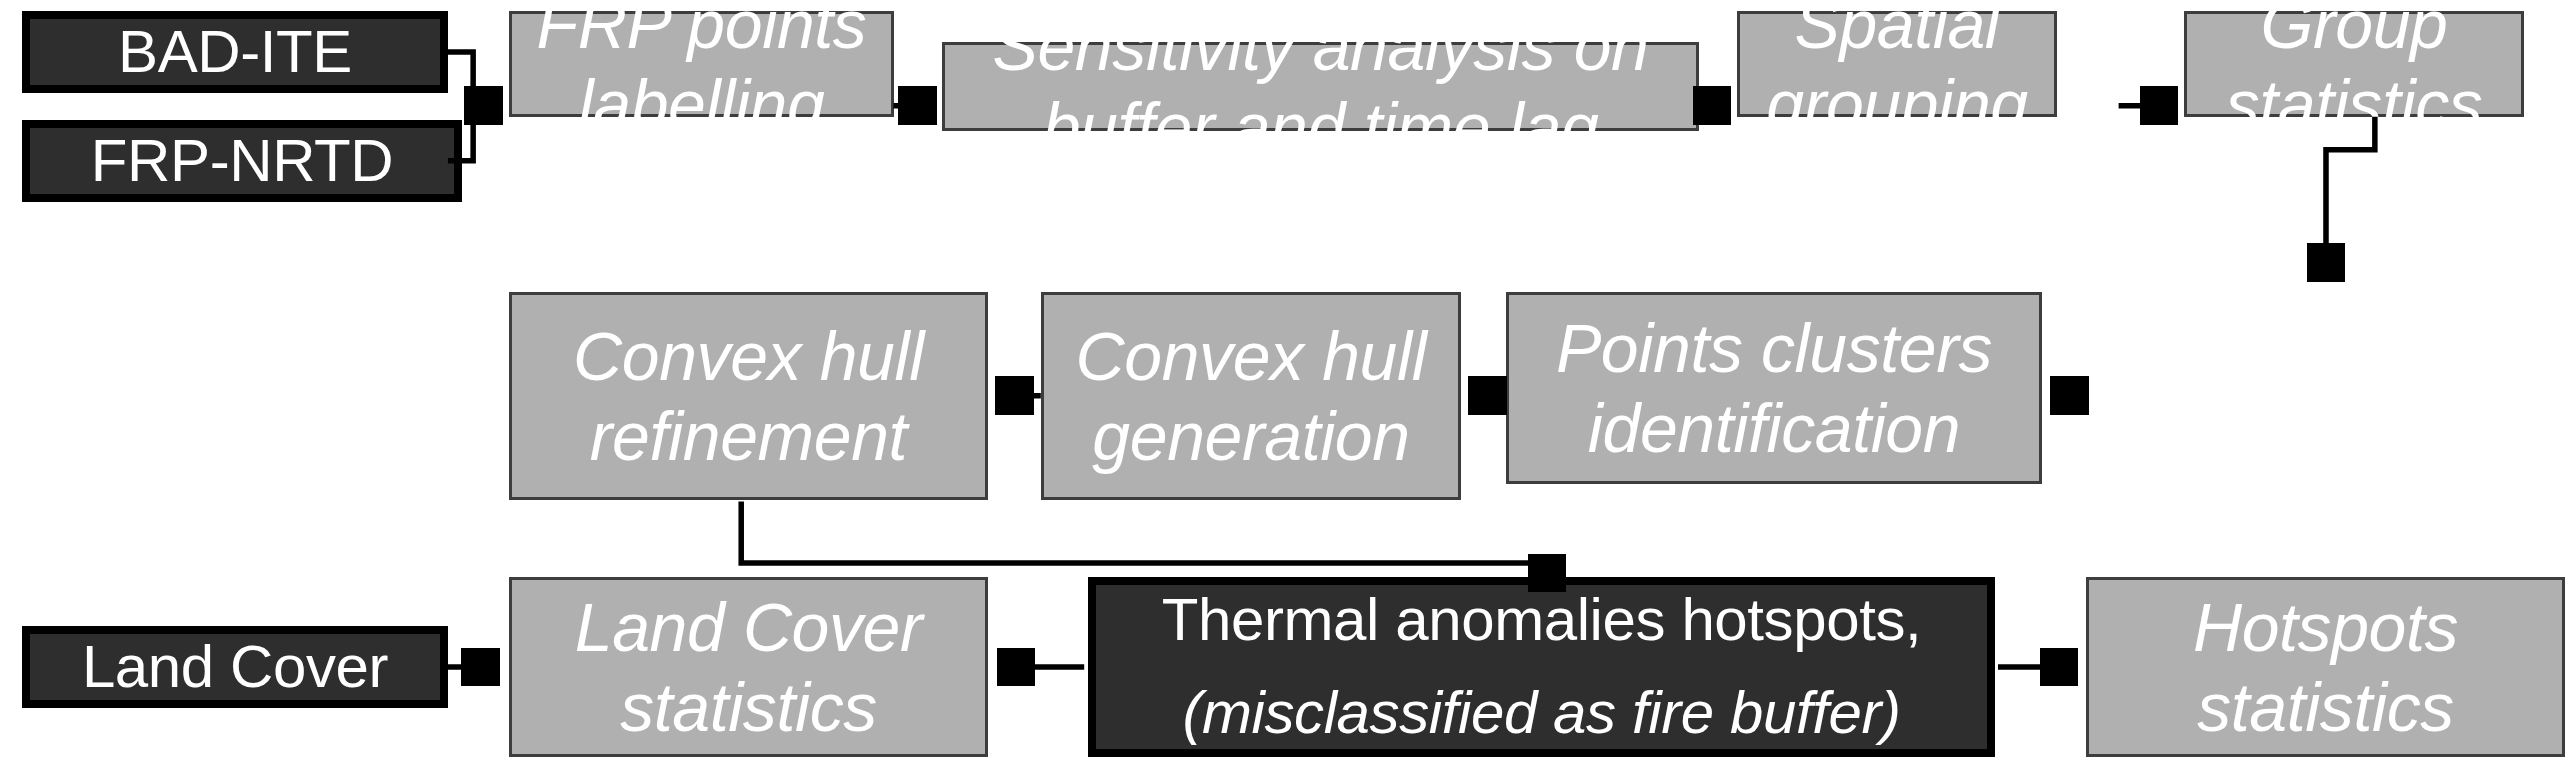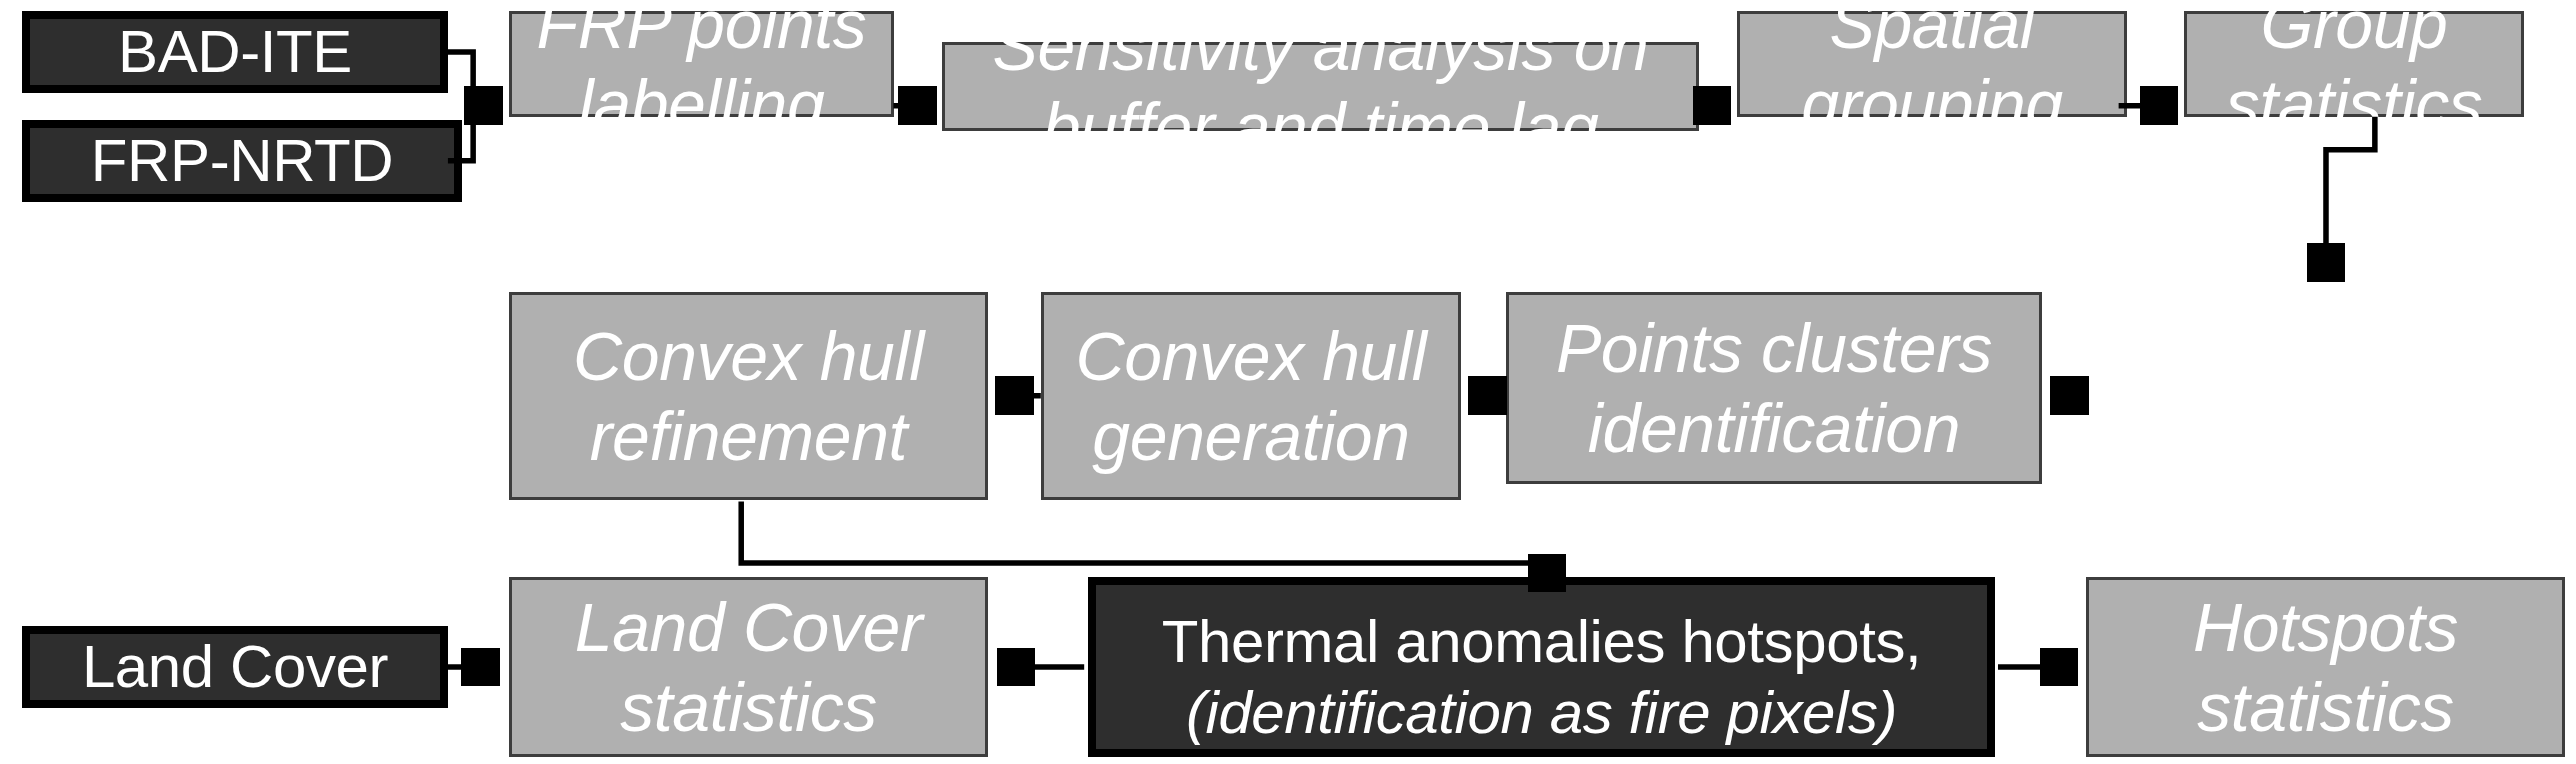--- a/index.html
+++ b/index.html
@@ -86,21 +86,21 @@
   <div class="node gray" style="left:509px; top:11px; width:385px; height:106px;">
     <span class="txt">FRP points
 labelling</span>
   </div>
 
   <div class="node gray" style="left:942px; top:11px; width:757px; height:89px;margin-top:31px;">
     <span class="txt">Sensitivity analysis on
 buffer and time lag</span>
   </div>
 
-  <div class="node gray" style="left:1737px; top:11px; width:390px; height:106px;">
+  <div class="node gray" style="left:1737px; top:11px; width:320px; height:106px;">
     <span class="txt">Spatial
 grouping</span>
   </div>
 
   <div class="node gray" style="left:2184px; top:11px; width:340px; height:106px;">
     <span class="txt">Group
 statistics</span>
   </div>
 
   <div class="node gray" style="left:509px; top:292px; width:479px; height:208px;">
@@ -121,23 +121,23 @@
 
   <div class="node dark" style="left:22px; top:626px; width:426px; height:82px;">
     <span class="txt">Land Cover</span>
   </div>
 
   <div class="node gray" style="left:509px; top:577px; width:479px; height:180px;">
     <span class="txt">Land Cover
 statistics</span>
   </div>
 
-  <div class="node dark" style="left:1088px; top:577px; width:907px; height:180px; flex-direction:column; justify-content:flex-end;">
+  <div class="node dark" style="left:1088px; top:577px; width:907px; height:180px; flex-direction:column; justify-content:space-between;">
     <span class="txt">Thermal anomalies hotspots,</span>
-    <span class="txt line2-italic">(identification as fire pixels)</span>
+    <span class="txt line2-italic">(misclassified as fire buffer)</span>
   </div>
 
   <div class="node gray" style="left:2086px; top:577px; width:479px; height:180px;">
     <span class="txt">Hotspots
 statistics</span>
   </div>
 
   <svg id="wires" viewBox="0 0 3267 969" width="2576" height="764" xmlns="http://www.w3.org/2000/svg">
     <defs>
       <marker id="ah-r" markerWidth="7" markerHeight="7" refX="5.6" refY="3.5" orient="auto" markerUnits="strokeWidth">

